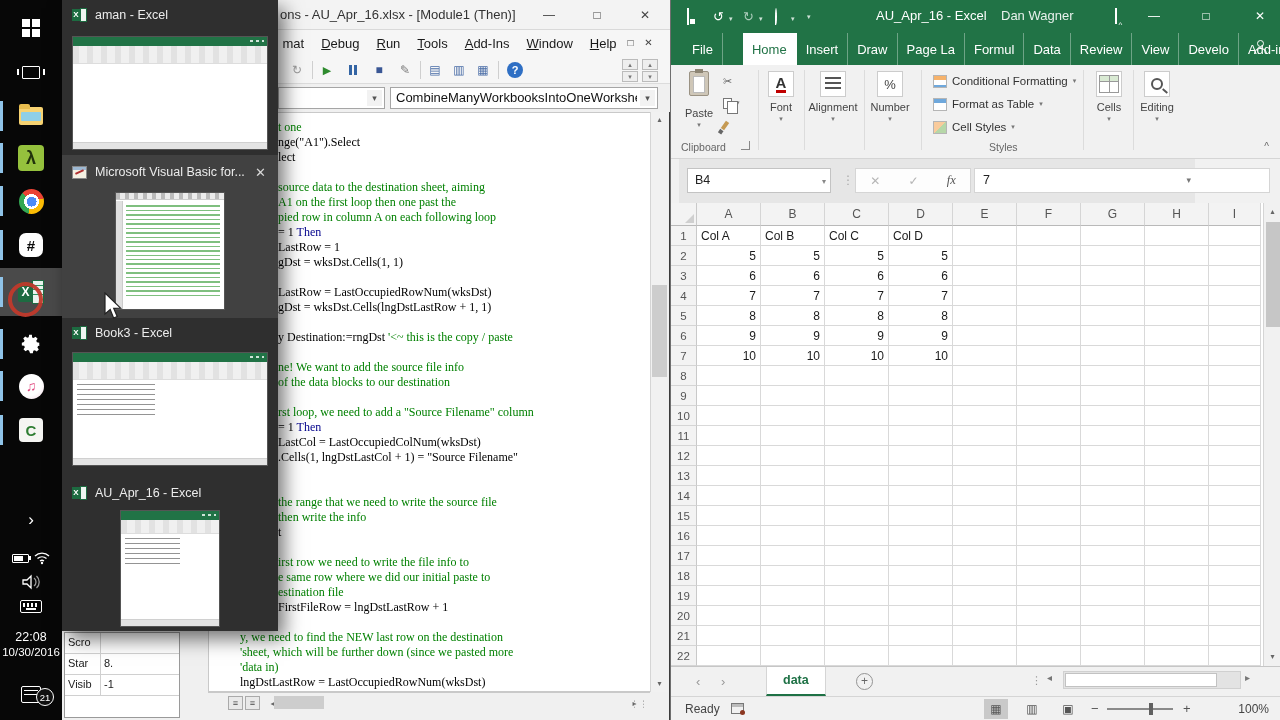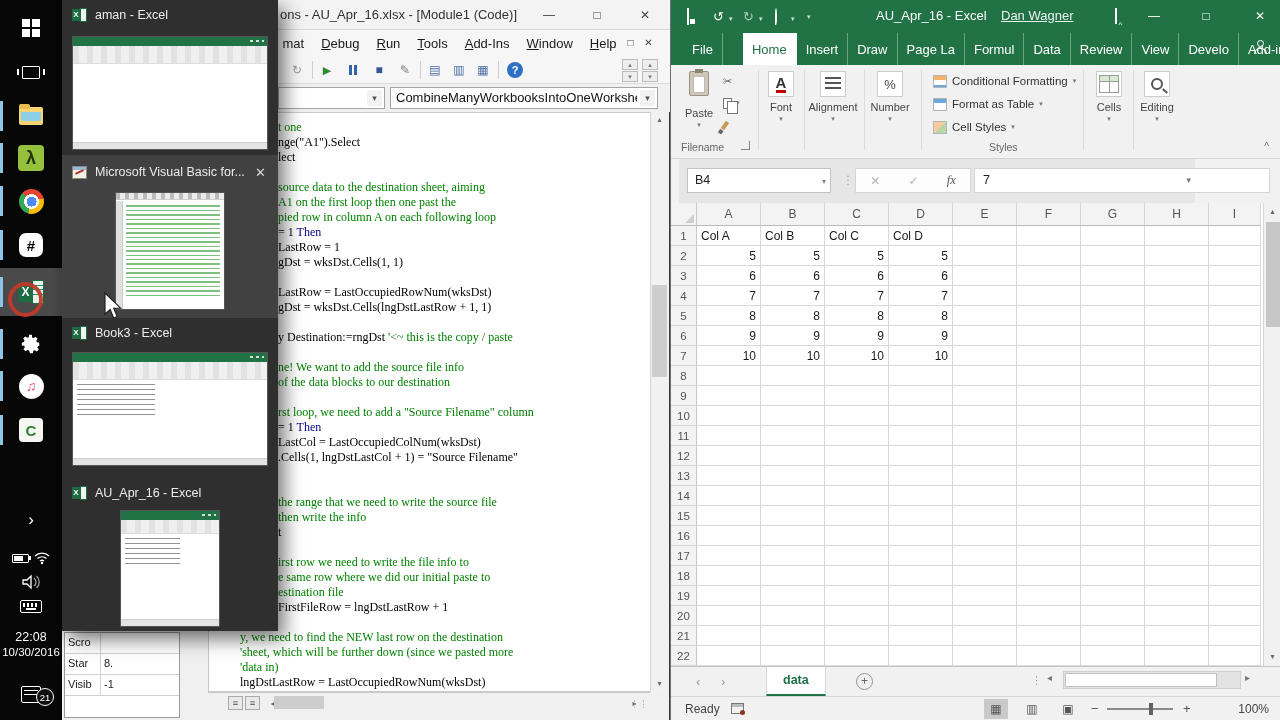--- a/index.html
+++ b/index.html
@@ -84,21 +84,21 @@
 
   
   #excel { position:absolute; left:670px; top:0; width:610px; height:720px; background:#f1f1f1; z-index:1; }
   #xl-titlebar { position:absolute; left:0; top:0; width:610px; height:33px; background:#217346; color:#fff; }
   .qat { position:absolute; top:9px; color:#fff; font-size:13px; }
   .qat-dd { position:absolute; top:15px; font-size:7px; color:#cfe3d8; }
   .save-ic { width:12px; height:12px; border:1.5px solid #fff; position:relative; }
   .save-ic:after { content:""; position:absolute; left:2px; bottom:0; width:5px; height:5px; background:#fff; }
   .touch-ic { width:11px; height:11px; border:1.5px solid #fff; border-radius:50% 50% 50% 0; }
   #xl-title { position:absolute; left:205px; top:8px; font-size:13px; color:#fff; white-space:nowrap; }
-  #xl-user { position:absolute; left:330px; top:8px; font-size:13px; color:#e8f1ec;text-decoration:underline; }
+  #xl-user { position:absolute; left:330px; top:8px; font-size:13px; color:#e8f1ec; }
   .xl-wbtn { position:absolute; top:0px; width:34px; height:33px; text-align:center; line-height:33px; font-size:12px; color:#fff; }
   .ribbar-ic { width:12px; height:11px; border:1.3px solid #fff; position:relative; }
   .ribbar-ic:after { content:"^"; position:absolute; left:2.5px; top:-1px; font-size:8px; color:#fff; }
   #xl-tabs { position:absolute; left:0; top:33px; width:610px; height:32px; background:#217346; display:flex; align-items:stretch; padding-left:12px; font-size:13px; }
   .rtab { color:#fff; padding:0 9px; display:flex; align-items:center; border-right:1px solid rgba(255,255,255,.35); white-space:nowrap; }
   .rtab.active { background:#fff; color:#217346;margin-left:20px; }
   #tellme { display:flex; align-items:center; color:#fff; padding:0 8px; gap:5px; }
   #share-ic { position:absolute; right:10px; top:40px; width:16px; height:16px; }
   #share-ic .hd { width:7px; height:7px; border:1.4px solid #fff; border-radius:50%; margin-left:3px; }
   #share-ic .bd { width:13px; height:6px; border:1.4px solid #fff; border-bottom:none; border-radius:6px 6px 0 0; margin-top:1px; }
@@ -210,21 +210,21 @@
   
   #cursor { position:absolute; left:104px; top:292px; z-index:9; }
 </style>
 </head>
 <body>
 
 <div id="screen">
 
   <div id="vba">
     <div id="vba-title">
-      <span class="t">ons - AU_Apr_16.xlsx - [Module1 (Code)]</span>
+      <span class="t">ons - AU_Apr_16.xlsx - [Module1 (Then)]</span>
       <span class="wbtn" style="left:470px">—</span>
       <span class="wbtn" style="left:518px">□</span>
       <span class="wbtn" style="left:566px">✕</span>
     </div>
     <div id="vba-menubar">
       <div id="vba-menu-items">
           <span class="vmi">mat</span>
           <span class="vmi"><u>D</u>ebug</span>
           <span class="vmi"><u>R</u>un</span>
           <span class="vmi"><u>T</u>ools</span>
@@ -349,21 +349,21 @@
       <span class="clipmini" style="top:8px">
           <span>✂</span>
         </span>
       <span class="clipmini" style="top:30px">
           <span class="copy-ic"></span>
           <span class="dda" style="margin-left:4px">▾</span>
         </span>
       <span class="clipmini" style="top:52px">
           <span class="brush-ic"></span>
         </span>
-      <span class="rglabel" style="left:10px;top:76px">Filename</span>
+      <span class="rglabel" style="left:10px;top:76px">Clipboard</span>
       <span class="launcher" style="left:70px;top:76px"></span>
       <div class="rgdiv" style="left:87px"></div>
 
       <div class="collapsed" style="left:82px;top:6px">
         <div class="cgi">
             <span class="fontA">A</span>
           </div>
         <div class="cgl">Font</div>
         <div class="cga">▾</div>
       </div>

